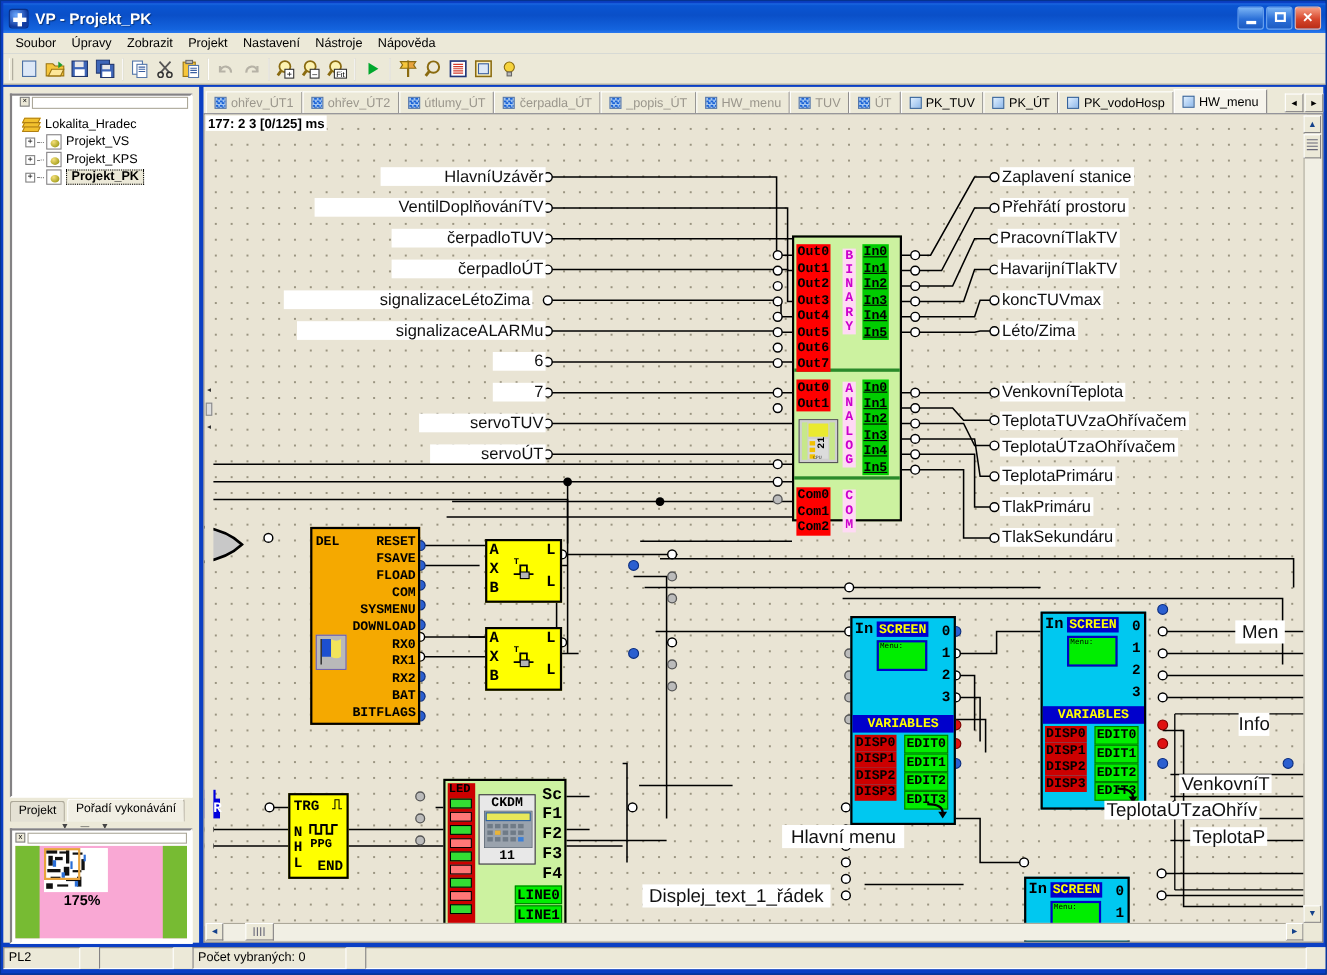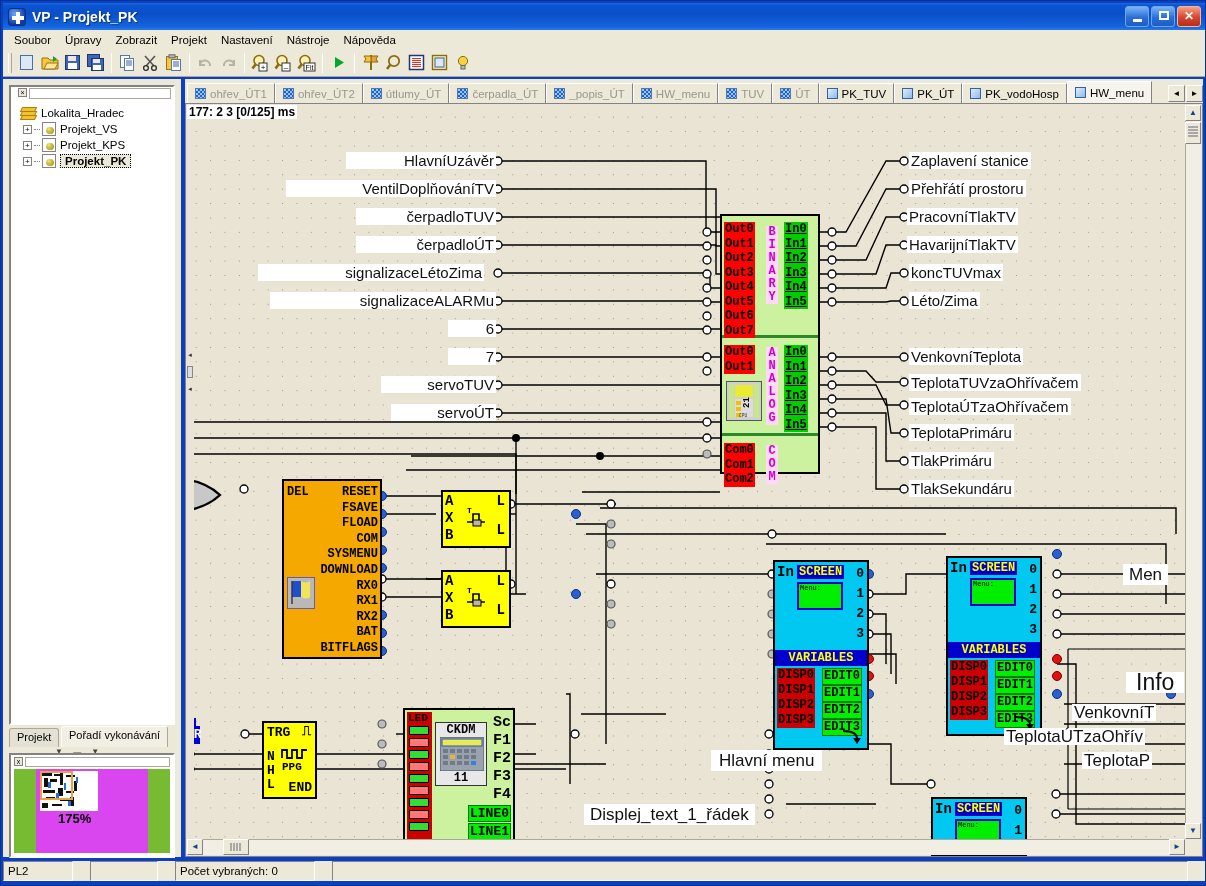--- a/index.html
+++ b/index.html
@@ -117,21 +117,21 @@
   .ptab.a { left:0; background:#e4e1d4; }
   .ptab.b { left:52px; background:#f1efe4; border-color:#fff #aca899 #aca899 #fff; height:21px; }
 
   .minimap-host {
     position:absolute; left:6px; top:674px; width:166px; height:105px;
     background:#fff; border-color:#848284 #fff #fff #848284; border-style:solid; border-width:2px;
   }
   .mini-close { position:absolute; left:3px; top:2px; width:9px; height:9px; border:1px solid #808080;
                 background:#ece9d8; font-size:7px; line-height:7px; text-align:center; cursor:pointer; z-index:4;}
   .mini-hdr { position:absolute; left:14px; top:2px; right:3px; height:10px; border:1px solid #aca899; background:#fff;}
-  .mini-canvas { position:absolute; left:3px; top:14px; right:3px; bottom:3px; background:#d946ef; }
+  .mini-canvas { position:absolute; left:3px; top:14px; right:3px; bottom:3px; background:#f9a8d4; }
   .mini-green-l { position:absolute; left:0; top:0; width:22px; bottom:0; background:#77bb33; }
   .mini-green-r { position:absolute; right:0; top:0; width:22px; bottom:0; background:#77bb33; }
   .mini-thumb { position:absolute; left:26px; top:2px; width:58px; height:40px; background:#fff; overflow:hidden;}
   .mini-view { position:absolute; left:26px; top:2px; width:33px; height:29px; border:2px solid #e8a33d; }
   .mini-zoom { position:absolute; left:44px; top:42px; font-size:13px; font-weight:bold; color:#000; }
   .mini-arrows { position:absolute; left:52px; top:668px; width:60px; height:7px; font-size:8px; color:#444; letter-spacing:4px;}
 
   
   .tabstrip {
     position:absolute; left:184px; top:78px; width:1018px; height:24px;
@@ -1078,21 +1078,21 @@
         <div class="numcol" style="right:3px; top:2px;">
           <div>0</div>
           <div>1</div>
           <div>2</div>
         </div>
       </div>
 
       <div class="lbl" style="left:525px; top:646px; font-size:17px; padding:2px 8px;">Hlavní menu</div>
       <div class="lbl" style="left:398px; top:700px; font-size:17px; padding:2px 6px;">Displej_text_1_řádek</div>
       <div class="lbl" style="left:937px; top:460px; font-size:17px; padding:2px 6px;">Men</div>
-      <div class="lbl" style="left:940px; top:568px; font-size:23px; padding:2px 10px;">Info</div>
+      <div class="lbl" style="left:940px; top:544px; font-size:17px; padding:2px 0;">Info</div>
       <div class="lbl" style="left:886px; top:600px; font-size:17px;">VenkovníT</div>
       <div class="lbl" style="left:818px; top:624px; font-size:17px;">TeplotaÚTzaOhřív</div>
       <div class="lbl" style="left:896px; top:648px; font-size:17px;">TeplotaP</div>
 
       <div style="position:absolute; left:0px; top:622px; width:14px; height:18px; background:#0000dd; color:#fff;
                   font-family:'Liberation Mono',monospace; font-weight:bold; font-size:13px; line-height:18px;">ER</div>
       <div style="position:absolute; left:0px; top:614px; width:10px; height:9px; background:#0000dd;"></div>
 
       <div class="splitarrows">
         <div style="top:248px;">◄</div>

